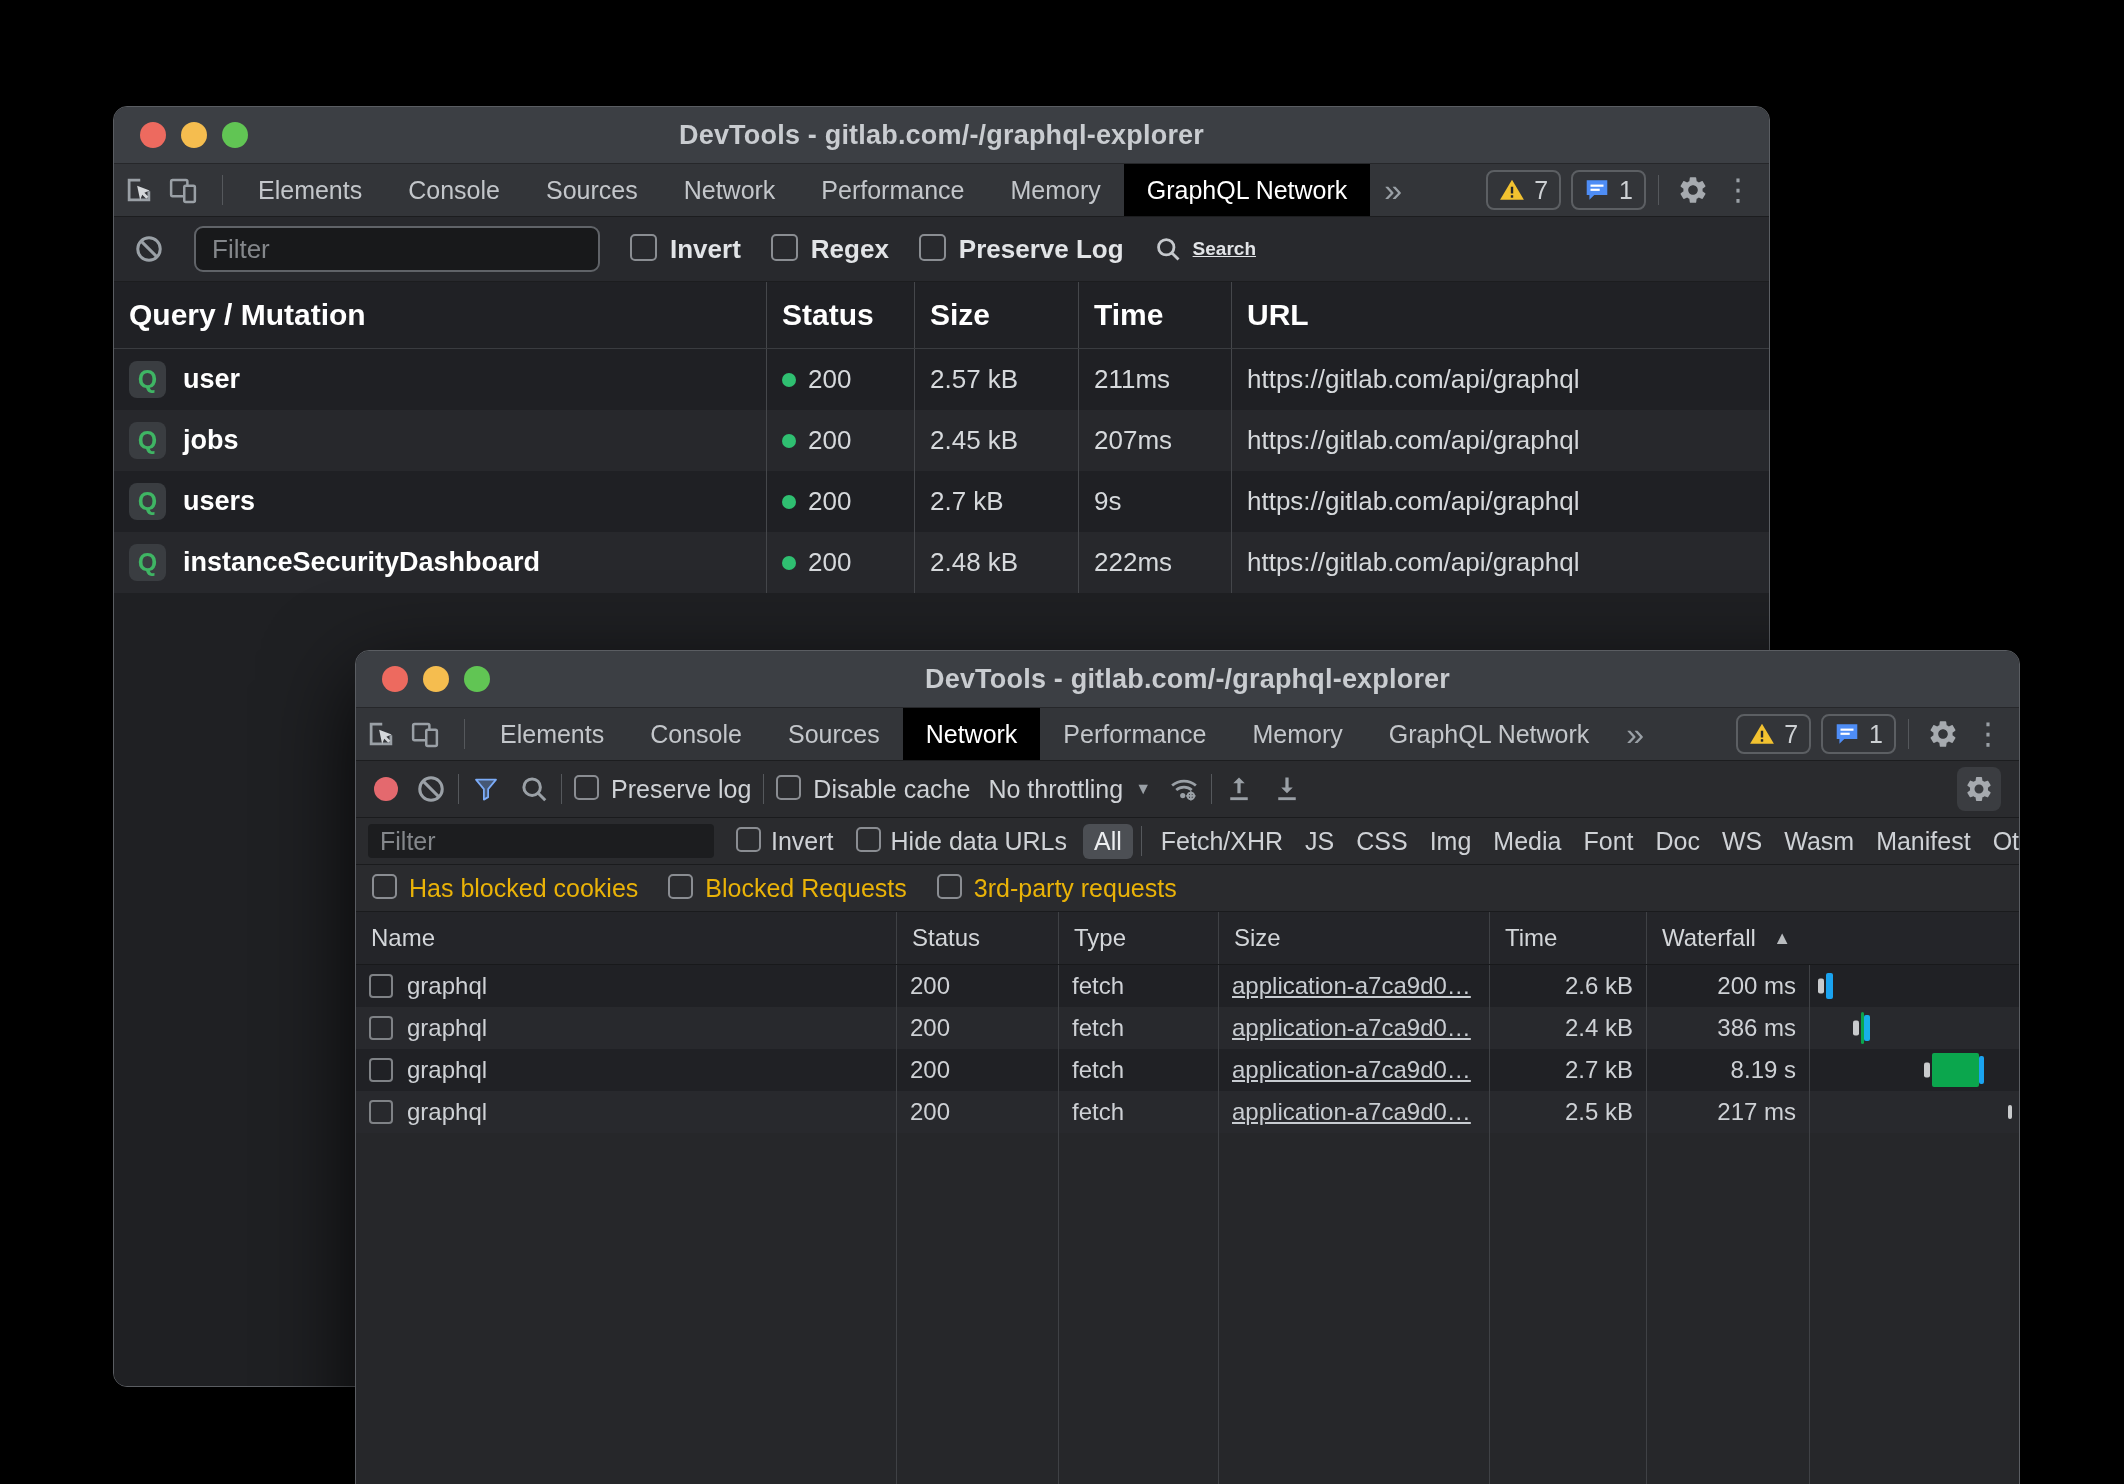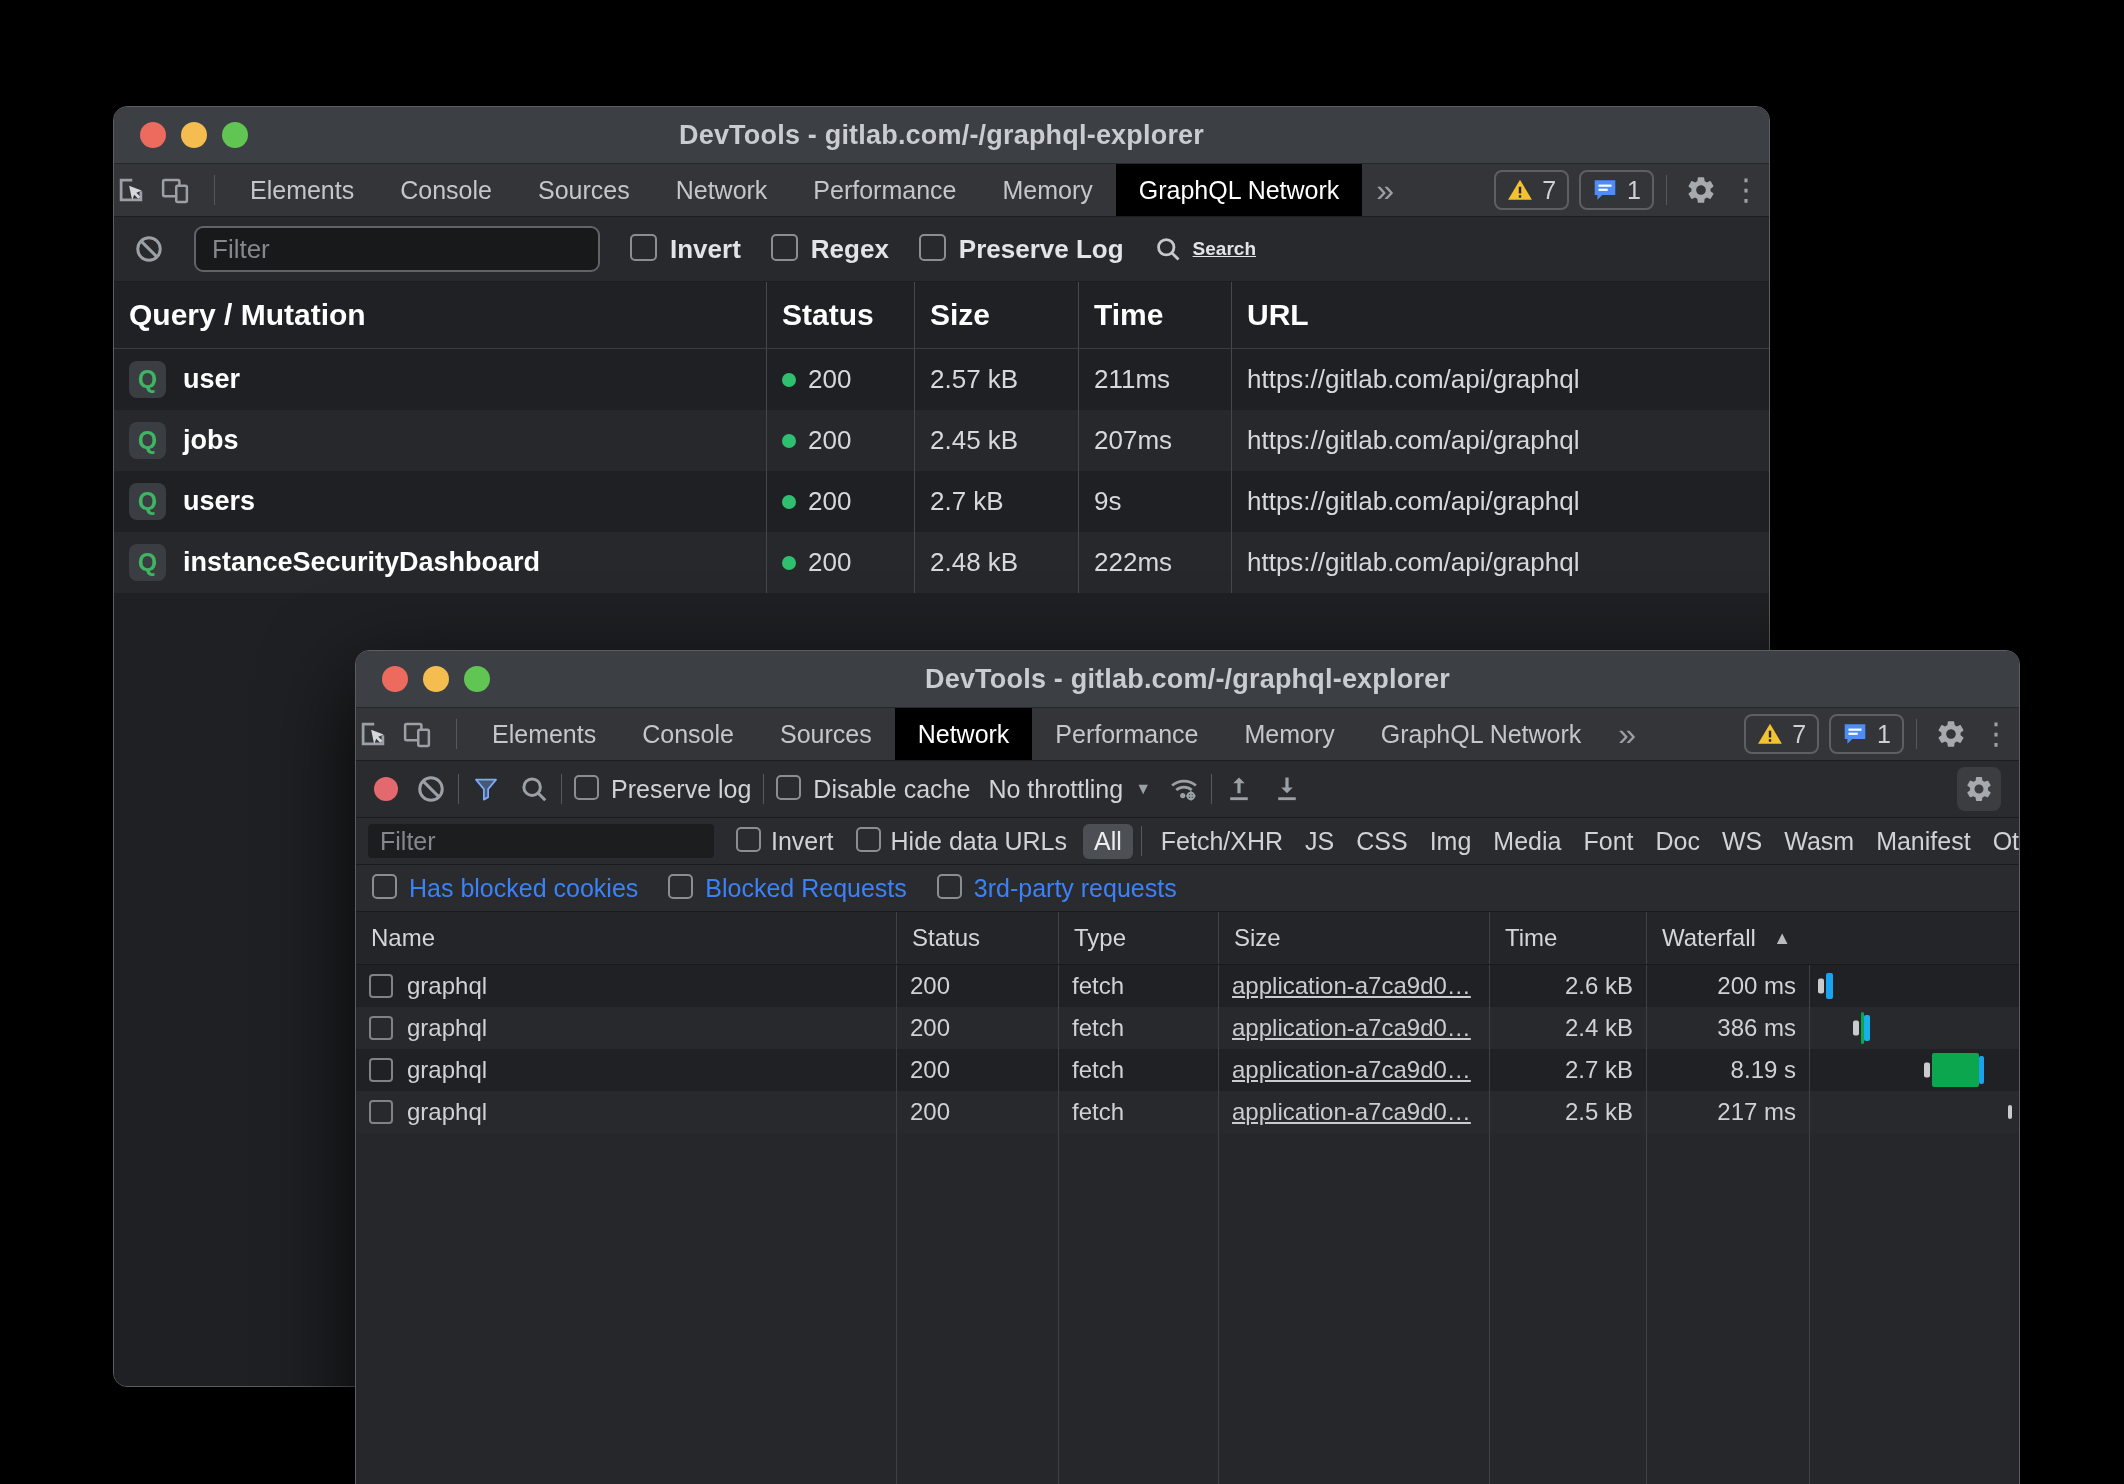--- a/index.html
+++ b/index.html
@@ -15,21 +15,21 @@
   .titlebar{position:relative;flex:0 0 56px;background:#3c3f44;border-bottom:1px solid #26272a;}
   .traffic{position:absolute;left:26px;top:0;height:100%;display:flex;align-items:center;gap:15px;}
   .light{width:26px;height:26px;border-radius:50%;}
   .light.red{background:#ed6a5f;}
   .light.yellow{background:#f5bd4f;}
   .light.green{background:#61c554;}
   .title{position:absolute;left:0;right:0;top:0;height:100%;display:flex;align-items:center;justify-content:center;
          color:#c9ccd0;font-size:27px;font-weight:700;letter-spacing:.2px;}
 
   
-  .tabbar{flex:0 0 52px;background:#333539;border-bottom:1px solid #1c1d1f;display:flex;align-items:center;padding:0 0;}
+  .tabbar{flex:0 0 52px;background:#333539;border-bottom:1px solid #1c1d1f;display:flex;align-items:center;padding:0 8px;}
   .navicon{width:34px;height:34px;display:flex;align-items:center;justify-content:center;margin-right:10px;flex:0 0 auto;}
   .navicon svg{width:30px;height:30px;}
   .vsep{width:1px;height:30px;background:#55585c;margin:0 12px;flex:0 0 auto;}
   .tab{height:100%;display:flex;align-items:center;padding:0 23px;color:#c3c6ca;font-size:25px;white-space:nowrap;}
   .tab.selected{background:#000;color:#fff;}
   .chevrons{color:#9aa0a6;font-size:32px;padding:0 14px;line-height:1;}
   .spacer{flex:1;}
   .badge{display:flex;align-items:center;gap:9px;border:2px solid #5c5f63;border-radius:8px;height:36px;
          padding:0 11px;margin-left:10px;color:#ced1d4;font-size:25px;}
   .badge svg{width:26px;height:26px;display:block;}
@@ -74,21 +74,21 @@
 
   .filterrow{flex:0 0 46px;background:#2a2b2e;border-bottom:1px solid #1a1b1d;display:flex;align-items:center;padding:0 12px;}
   .net-filter{width:330px;height:34px;background:#1c1d1f;border:none;border-radius:4px;color:#e8eaed;font-size:25px;
               padding:0 12px;outline:none;font-family:"Liberation Sans",sans-serif;}
   .net-filter::placeholder{color:#84878b;}
   .filterrow .cbg{font-weight:400;font-size:25px;color:#cfd2d6;gap:10px;margin-left:22px;}
   .chips{display:flex;align-items:center;margin-left:16px;}
   .chip{color:#cfd2d6;font-size:25px;padding:3px 11px;border-radius:6px;white-space:nowrap;}
   .chip.selected{background:#4c4f54;color:#eceef0;}
   .optionsrow{flex:0 0 46px;background:#2a2b2e;border-bottom:1px solid #1a1b1d;display:flex;align-items:center;padding:0 16px;gap:30px;}
-  .optionsrow .cbg{font-weight:400;font-size:25px;color:#3b82f6;gap:12px;}
+  .optionsrow .cbg{font-weight:400;font-size:25px;color:#eab308;gap:12px;}
 
   .net-grid{display:grid;grid-template-columns:541px 162px 160px 271px 157px 163px 1fr;}
   .net-head{flex:0 0 52px;background:#242529;border-bottom:1px solid #18191b;}
   .net-head .c{color:#d3d6d9;font-size:24px;border-right:1px solid #3f4145;}
   .net-head .c:last-child{border-right:none;}
   .sortmark{margin-left:auto;color:#b9bcbf;font-size:18px;padding-right:4px;}
   .net-row{flex:0 0 42px;}
   .net-row.odd{background:#202125;}
   .net-row.even{background:#28292d;}
   .net-row .c{color:#ced1d5;font-size:24px;border-right:1px solid #3f4145;padding:0 13px;}

